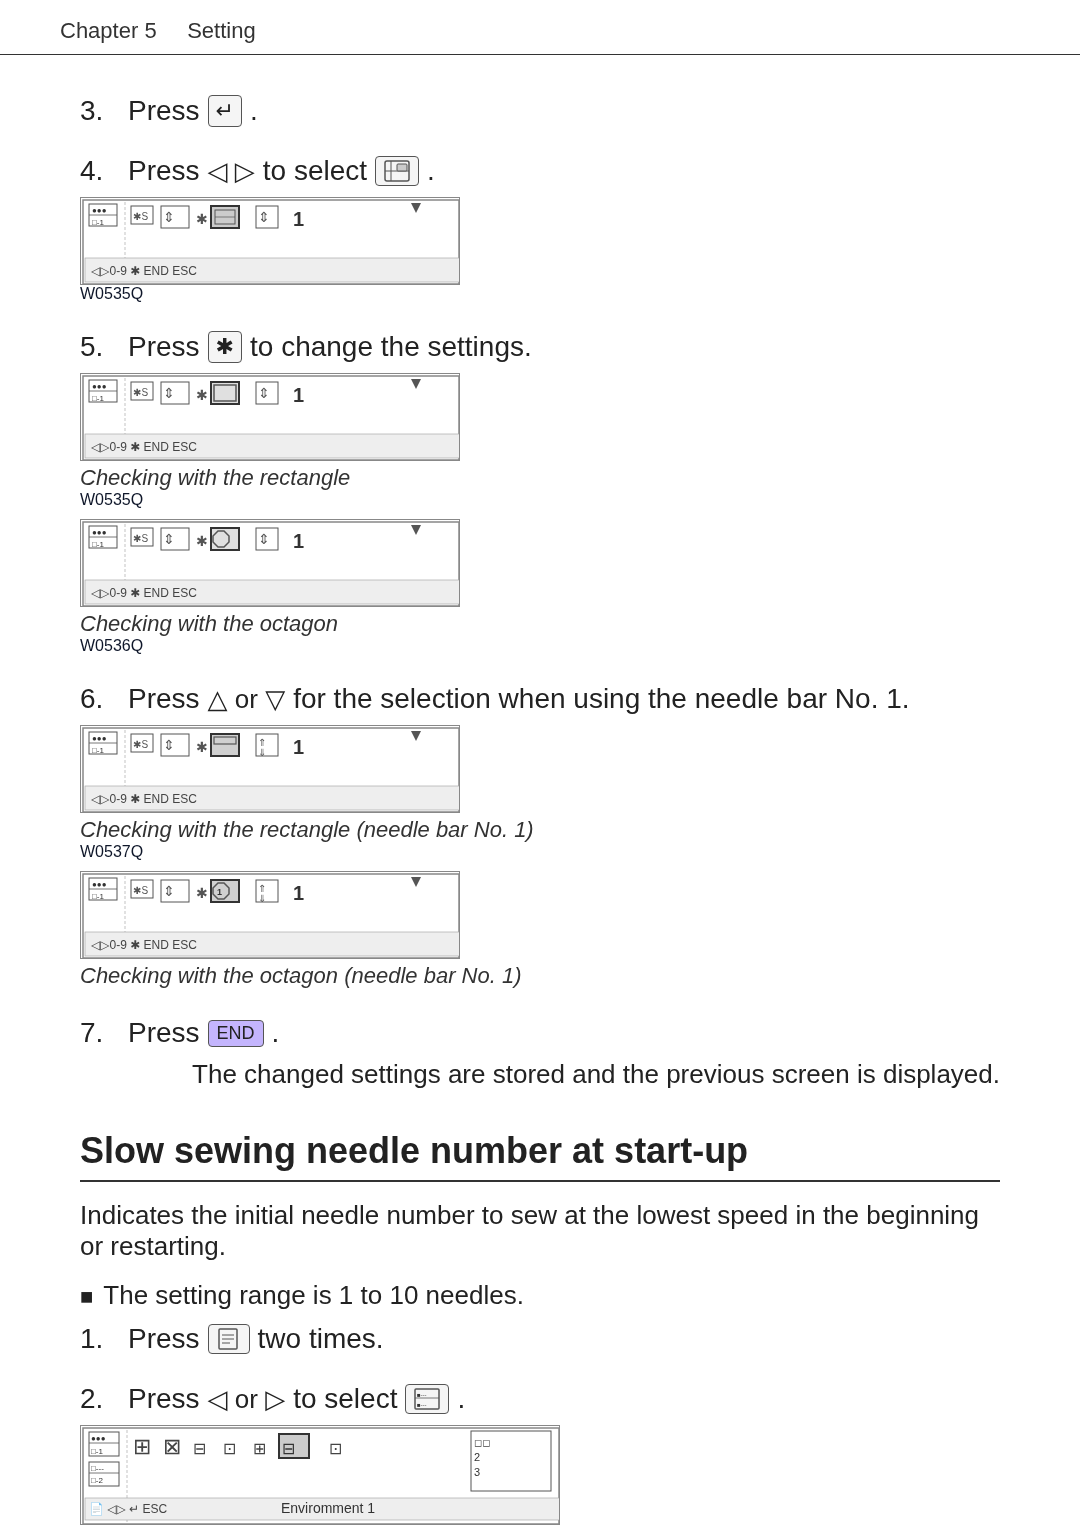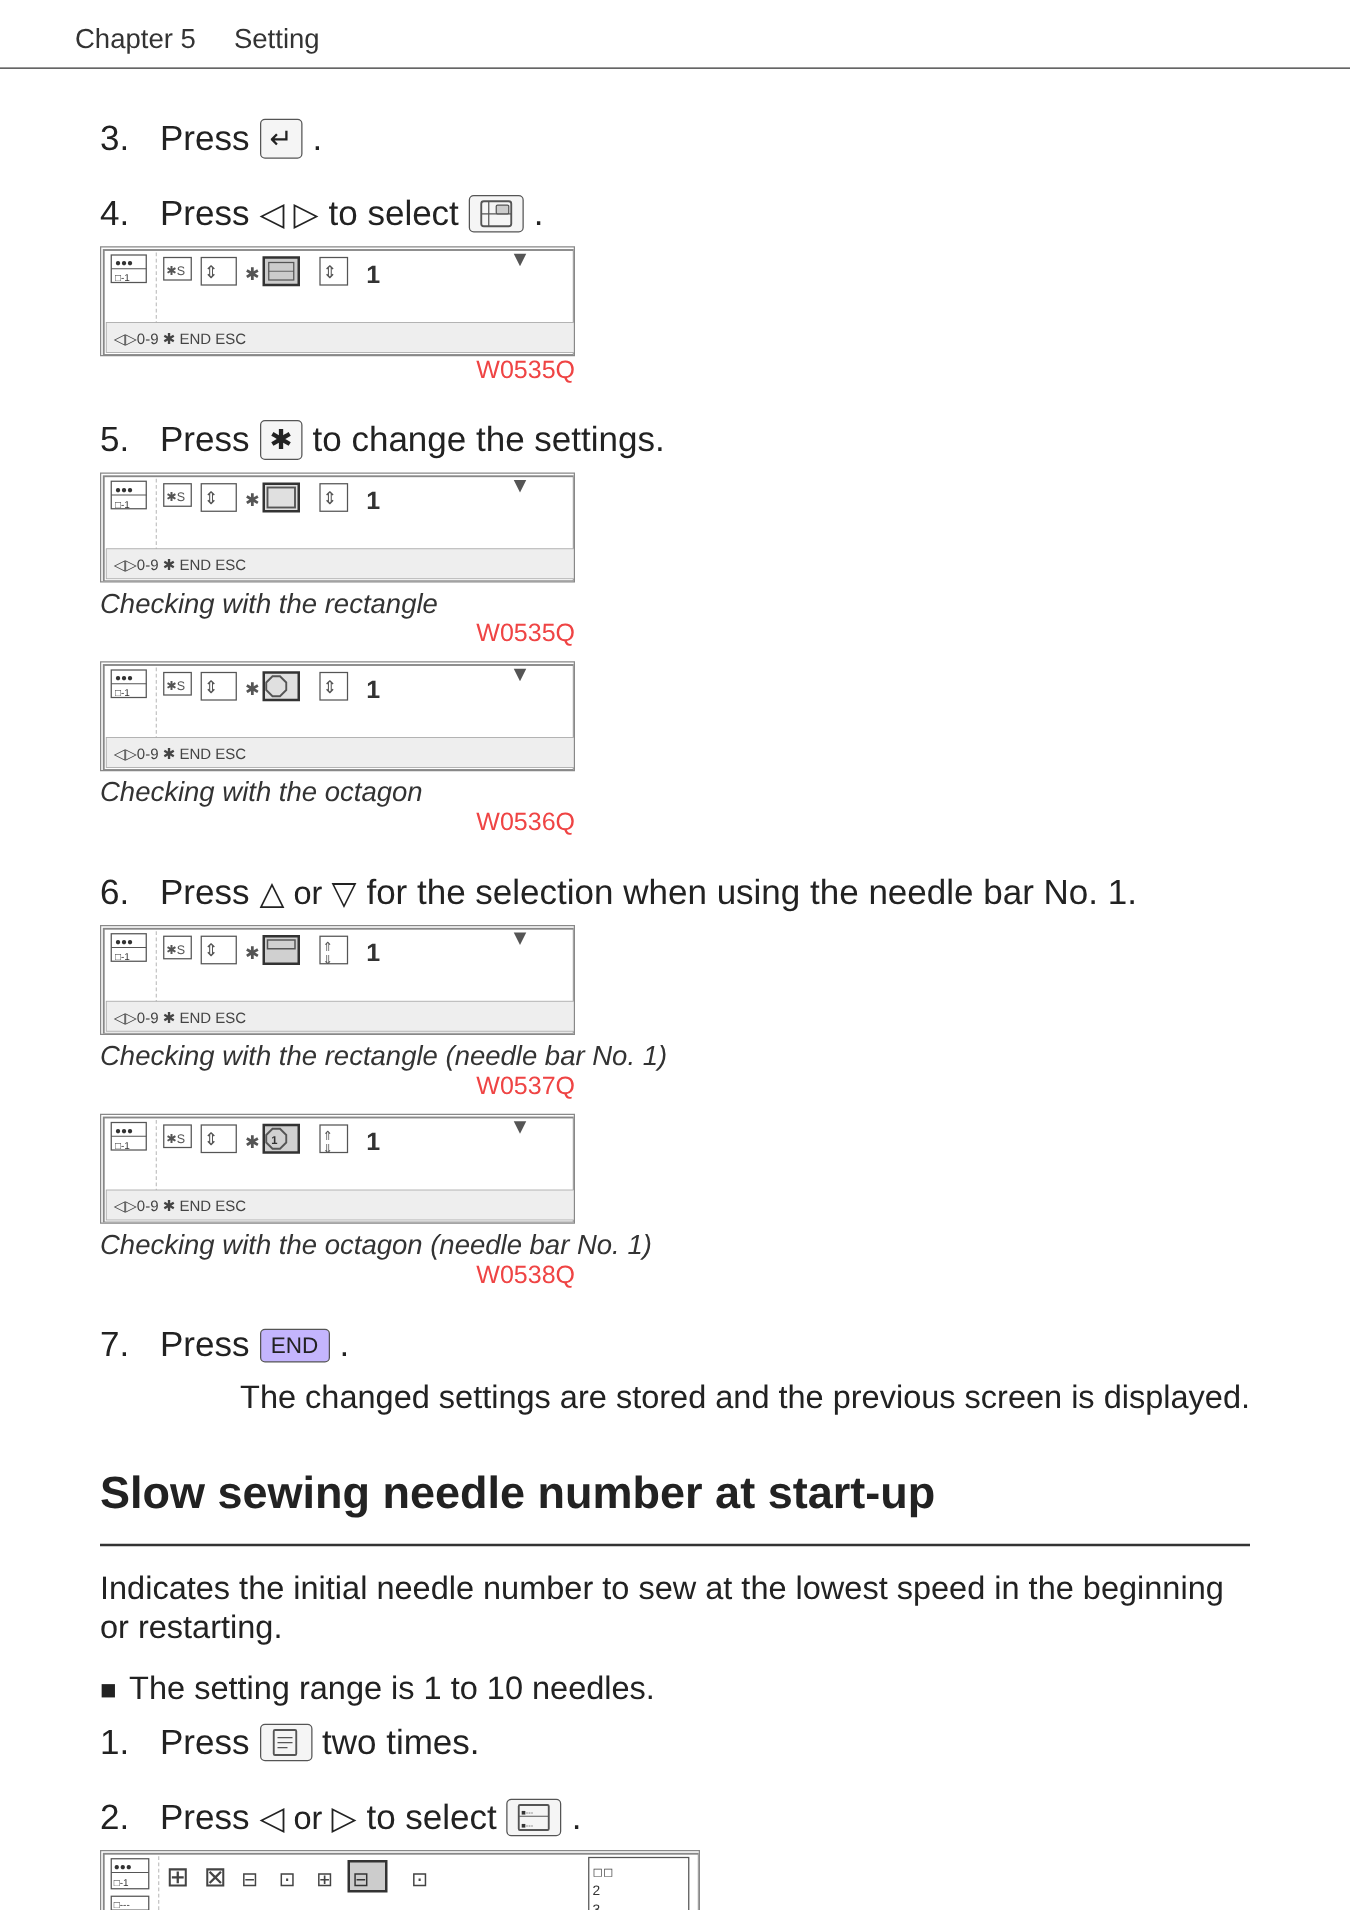--- a/index.html
+++ b/index.html
@@ -63,30 +63,29 @@
       overflow: hidden;
     }
     .diagram-caption {
       font-size: 22px;
       color: #333;
       margin-top: 4px;
       margin-left: 0;
       font-style: italic;
     }
     .diagram-code {
-      font-size: 20px;
-      color: #ef4444;
-      text-align: right;
+      font-size: 16px;
+      color: #0f172a;
       width: 380px;
     }
     .section-heading {
       font-size: 36px;
       font-weight: bold;
       border-bottom: 2.5px solid #333;
-      padding-bottom: 20px;
+      padding-bottom: 8px;
       margin-top: 40px;
       margin-bottom: 18px;
     }
     .section-desc {
       font-size: 26px;
       color: #222;
       margin-bottom: 18px;
     }
     .bullet-item {
       display: flex;
@@ -330,21 +329,20 @@
           <rect x="175" y="8" width="22" height="22" fill="none" stroke="#555" stroke-width="1"></rect>
           <text x="177" y="20" font-size="10" fill="#555">⇑</text>
           <text x="177" y="30" font-size="10" fill="#555">⇓</text>
           <text x="212" y="28" font-size="20" fill="#333" font-weight="bold">1</text>
           <polygon points="330,5 340,5 335,15" fill="#555"></polygon>
           <rect x="4" y="60" width="376" height="24" fill="#eee" stroke="#aaa" stroke-width="0.7"></rect>
           <text x="10" y="77" font-size="12" fill="#444">◁▷0-9 ✱ END ESC</text>
         </svg>
       </div>
       <div class="diagram-caption">Checking with the octagon (needle bar No. 1)</div>
-      <div class="diagram-code">W0538Q</div>
     </div>
   </div>
 
   <div class="step">
     <div class="step-line">
       <span class="step-num">7.</span>
       <span>Press</span>
       <span class="end-key">END</span>
       <span>.</span>
     </div>

